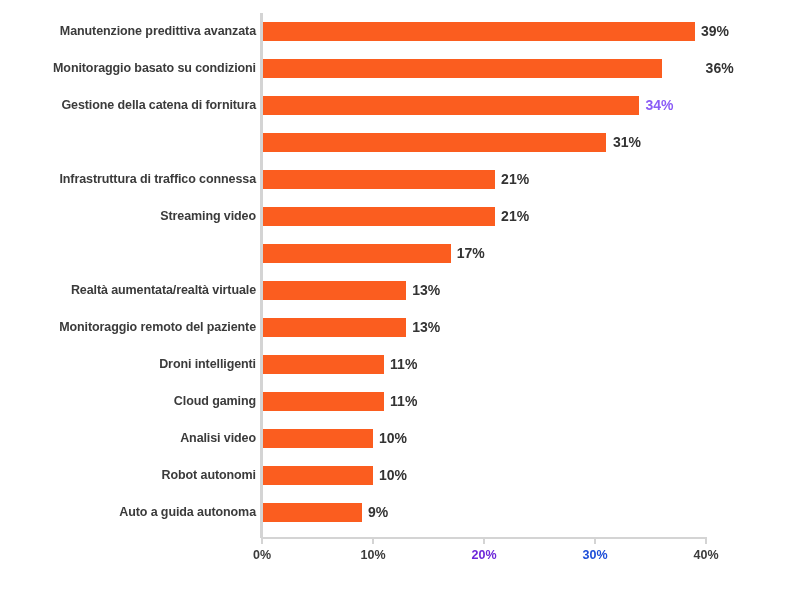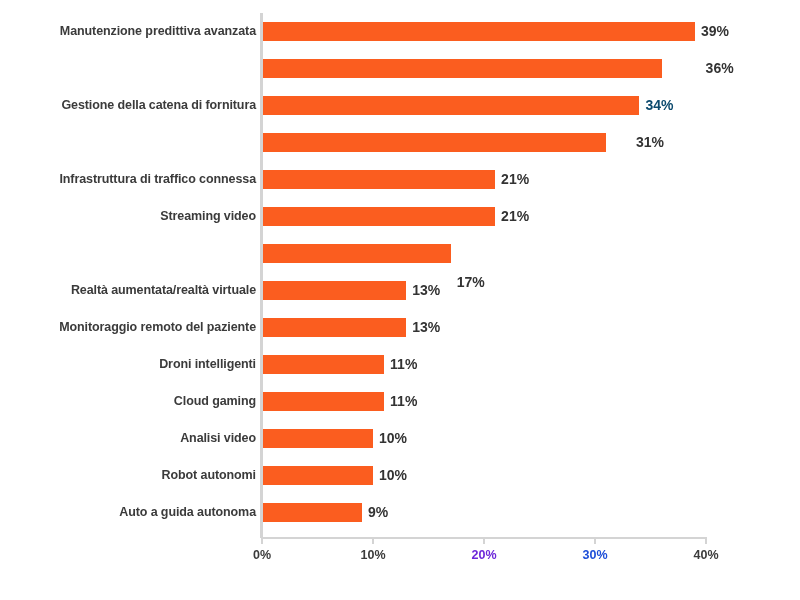--- a/index.html
+++ b/index.html
@@ -140,38 +140,41 @@
         <div class="bar-row">
           <div class="cat-label">
             <span>Manutenzione predittiva avanzata</span>
           </div>
           <div class="bar-track">
             <div class="bar" style="width: 432.9px; background: rgb(251, 93, 31);"></div>
             <div class="bar-value" style="left: 432.9px; color: rgb(51, 51, 51);">39%</div>
           </div>
         </div>
         <div class="bar-row">
+          <div class="cat-label">
+            <span>Monitoraggio basato su condizioni</span>
+          </div>
           <div class="bar-track">
             <div class="bar" style="width: 399.6px; background: rgb(251, 93, 31);"></div>
             <div class="bar-value" style="left: 399.6px; color: rgb(51, 51, 51); padding-left: 44px;">36%</div>
           </div>
         </div>
         <div class="bar-row">
           <div class="cat-label">
             <span>Gestione della catena di fornitura</span>
           </div>
           <div class="bar-track">
             <div class="bar" style="width: 377.4px; background: rgb(251, 93, 31);"></div>
-            <div class="bar-value" style="left: 377.4px; color: #0c4a6e;">34%</div>
+            <div class="bar-value" style="left: 377.4px; color: #8b5cf6;">34%</div>
           </div>
         </div>
         <div class="bar-row">
           <div class="bar-track">
             <div class="bar" style="width: 344.1px; background: rgb(251, 93, 31);"></div>
-            <div class="bar-value" style="left: 358px; color: rgb(51, 51, 51); padding-left: 16px;">31%</div>
+            <div class="bar-value" style="left: 335px; color: rgb(51, 51, 51); padding-left: 16px;">31%</div>
           </div>
         </div>
         <div class="bar-row">
           <div class="cat-label">
             <span>Infrastruttura di traffico connessa</span>
           </div>
           <div class="bar-track">
             <div class="bar" style="width: 233.1px; background: rgb(251, 93, 31);"></div>
             <div class="bar-value" style="left: 233.1px; color: rgb(51, 51, 51);">21%</div>
           </div>
@@ -181,21 +184,21 @@
             <span>Streaming video</span>
           </div>
           <div class="bar-track">
             <div class="bar" style="width: 233.1px; background: rgb(251, 93, 31);"></div>
             <div class="bar-value" style="left: 233.1px; color: rgb(51, 51, 51);">21%</div>
           </div>
         </div>
         <div class="bar-row">
           <div class="bar-track">
             <div class="bar" style="width: 188.7px; background: rgb(251, 93, 31);"></div>
-            <div class="bar-value" style="left: 188.7px; color: rgb(51, 51, 51); margin-top: 29px;">17%</div>
+            <div class="bar-value" style="left: 188.7px; color: rgb(51, 51, 51);">17%</div>
           </div>
         </div>
         <div class="bar-row">
           <div class="cat-label">
             <span>Realtà aumentata/realtà virtuale</span>
           </div>
           <div class="bar-track">
             <div class="bar" style="width: 144.3px; background: rgb(251, 93, 31);"></div>
             <div class="bar-value" style="left: 144.3px; color: rgb(51, 51, 51);">13%</div>
           </div>

